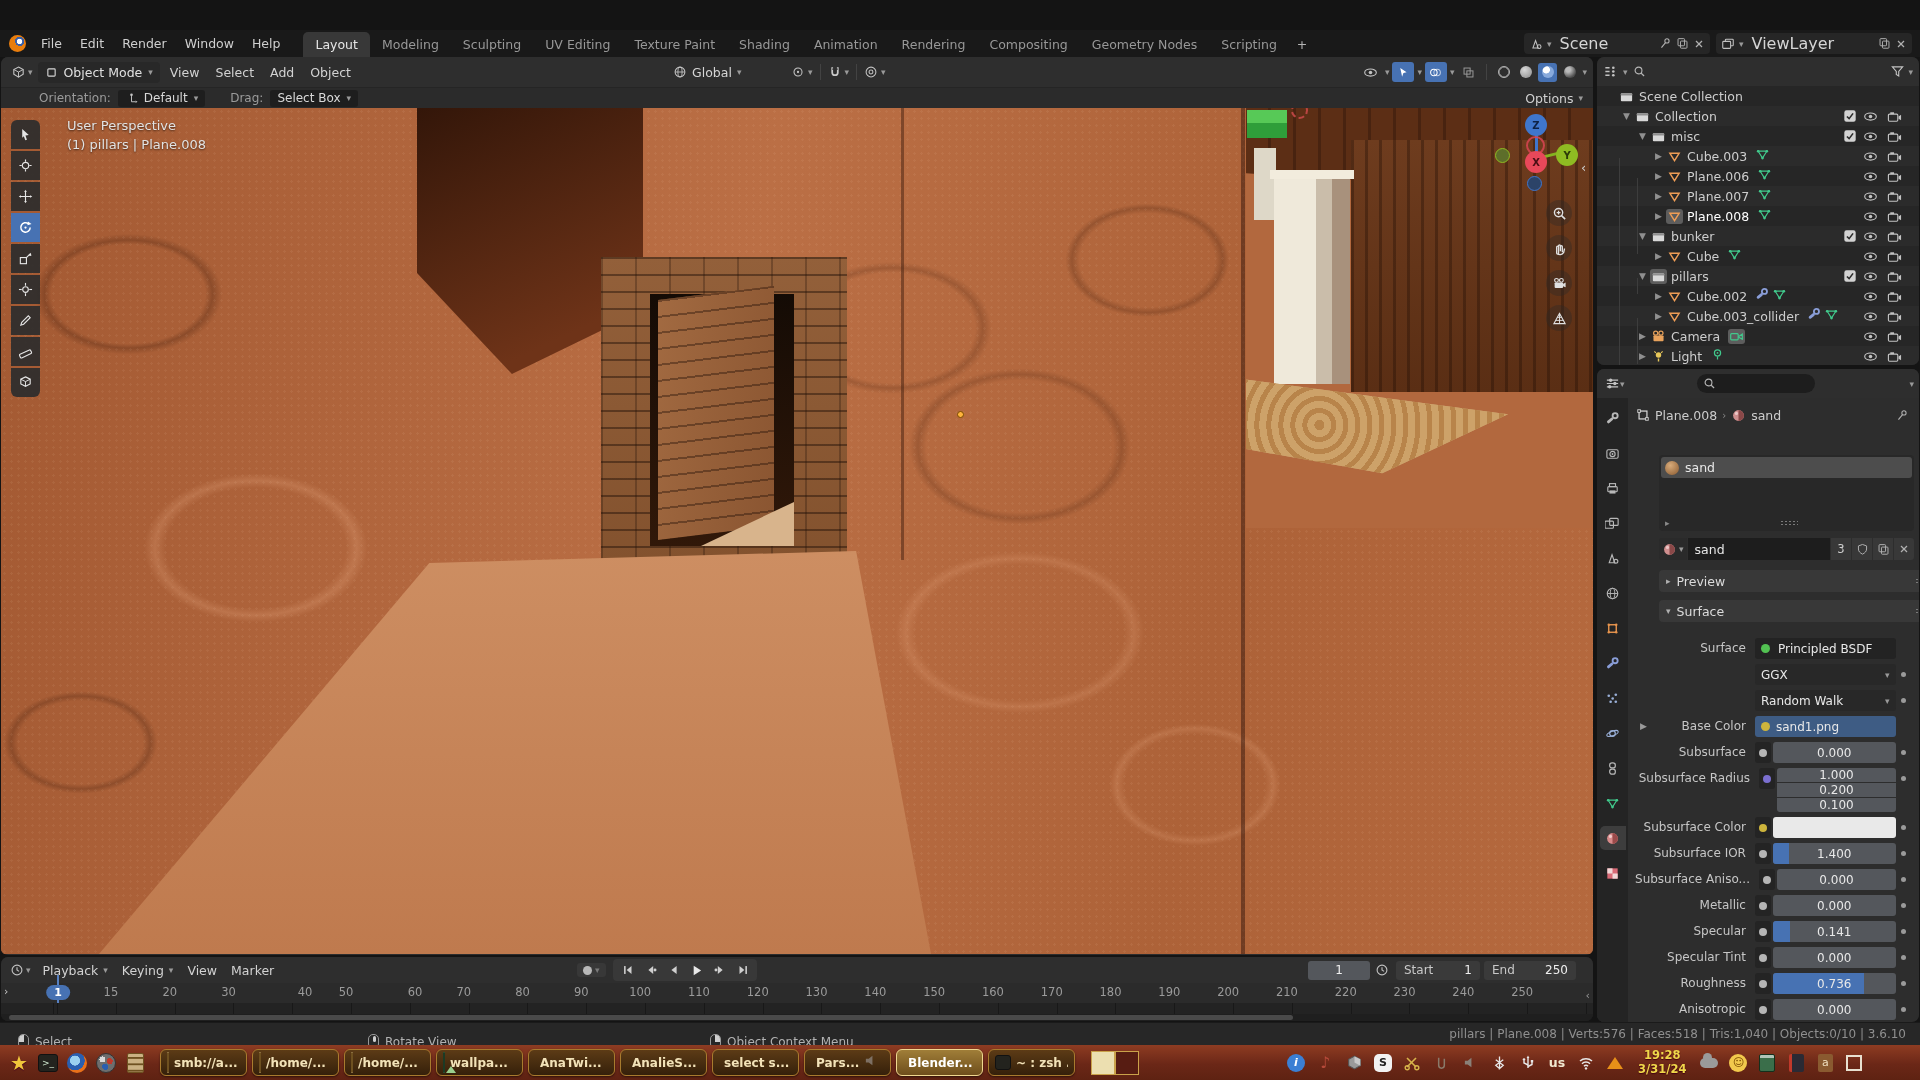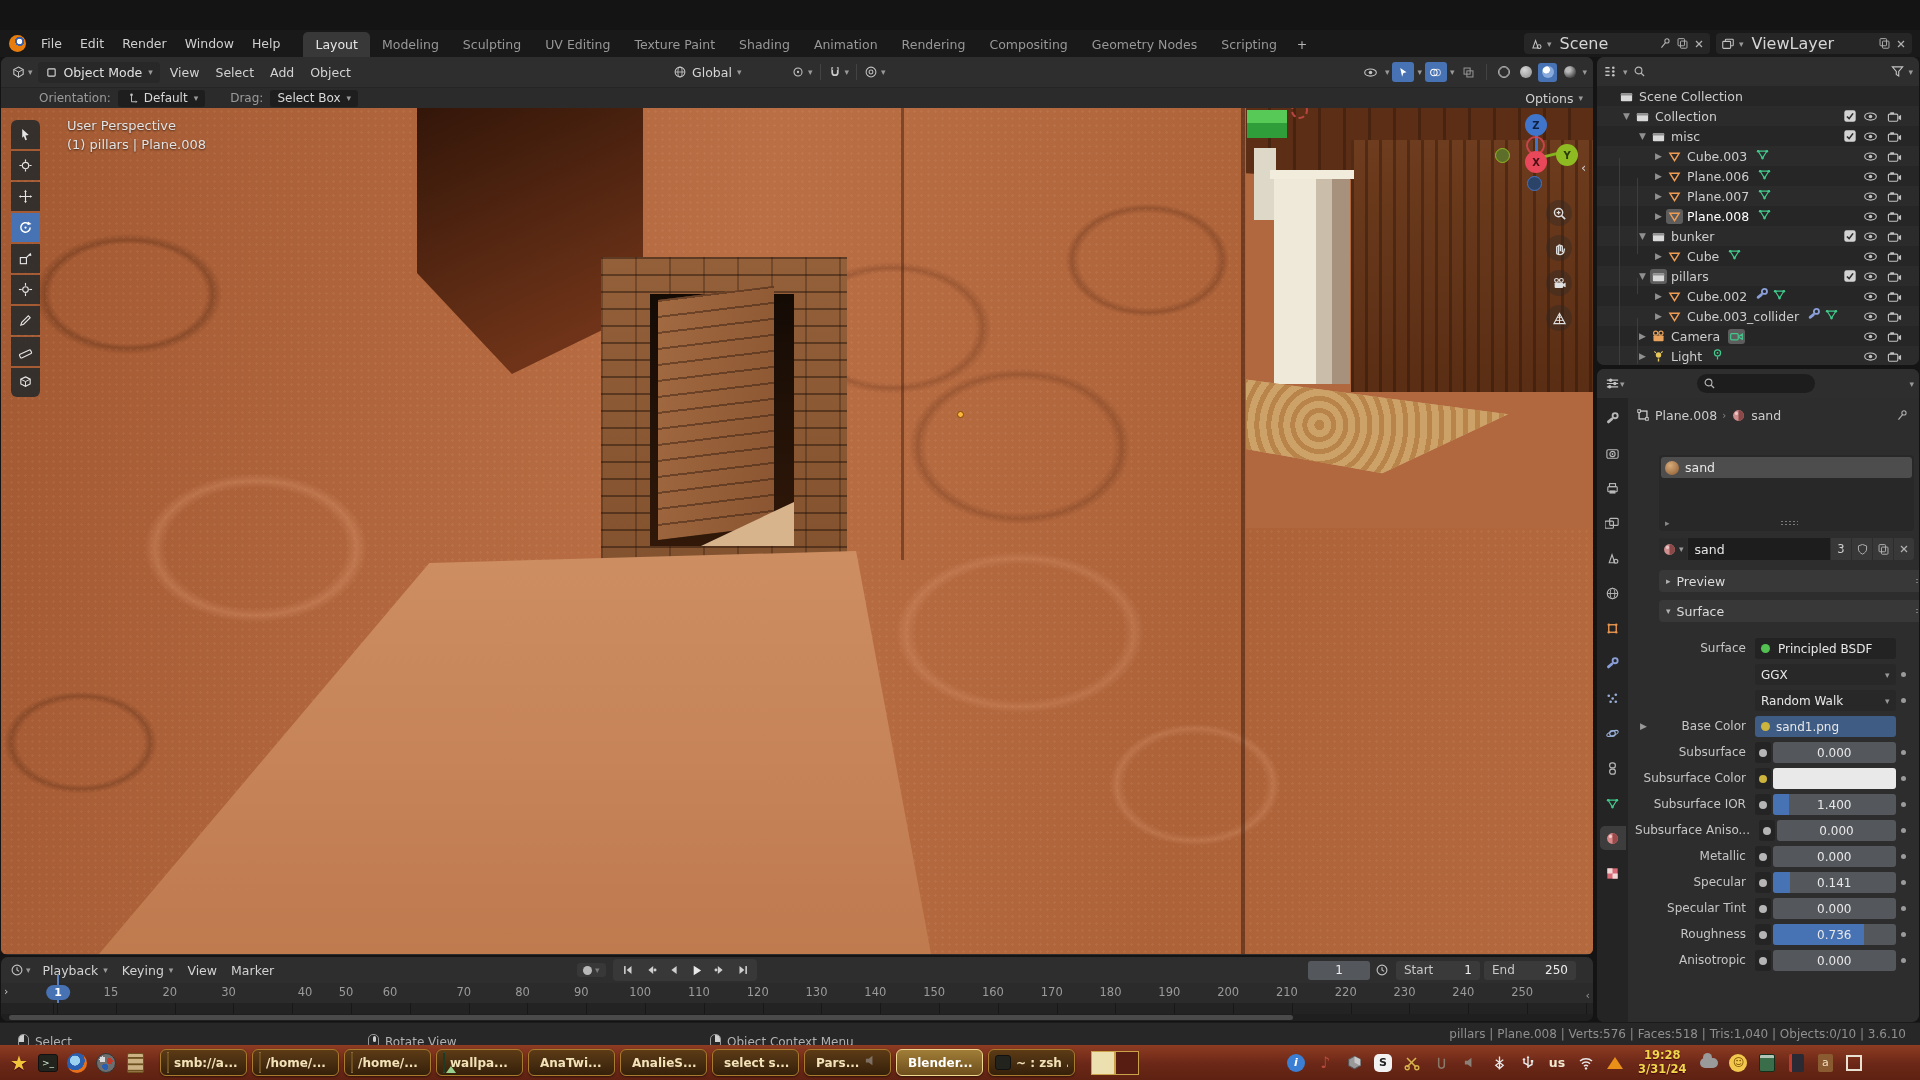--- a/index.html
+++ b/index.html
@@ -1402,20 +1402,44 @@
                 <span class="fillbar" style="width: 0%;"></span>
                 <span>0.000</span>
               </span>
             </span>
             <span class="pkey">
               <i></i>
             </span>
           </div>
           <div class="prow">
             <span class="plabel">
+              <span>Subsurface Radius</span>
+            </span>
+            <span class="pfa">
+              <span class="dotbtn">
+                <i style="background: rgb(123, 111, 208);"></i>
+              </span>
+              <span class="vcol">
+                <span class="fld slider">
+                  <span>1.000</span>
+                </span>
+                <span class="fld slider">
+                  <span>0.200</span>
+                </span>
+                <span class="fld slider">
+                  <span>0.100</span>
+                </span>
+              </span>
+            </span>
+            <span class="pkey">
+              <i></i>
+            </span>
+          </div>
+          <div class="prow">
+            <span class="plabel">
               <span>Subsurface Color</span>
             </span>
             <span class="pfa">
               <span class="dotbtn">
                 <i style="background: rgb(205, 180, 60);"></i>
               </span>
               <span class="fld swatch" style="background: rgb(233, 233, 233);"></span>
             </span>
             <span class="pkey">
               <i></i>
@@ -1627,21 +1651,21 @@
           <span style="color:#eee">250</span>
       </span>
     </div>
     <div id="tl-ruler">
       <span class="framebadge" style="left:57px">1</span>
     <span class="tick" style="left: 109.92px;">15</span>
         <span class="tick" style="left: 168.72px;">20</span>
         <span class="tick" style="left: 227.52px;">30</span>
         <span class="tick" style="left: 304px; text-align: right;">40</span>
         <span class="tick" style="left: 345.12px;">50</span>
-        <span class="tick" style="left: 389px;">60</span>
+        <span class="tick" style="left: 414px;">60</span>
         <span class="tick" style="left: 462.72px;">70</span>
         <span class="tick" style="left: 521.52px;">80</span>
         <span class="tick" style="left: 580.32px;">90</span>
         <span class="tick" style="left: 639.12px;">100</span>
         <span class="tick" style="left: 697.92px;">110</span>
         <span class="tick" style="left: 756.72px;">120</span>
         <span class="tick" style="left: 815.52px;">130</span>
         <span class="tick" style="left: 874.32px;">140</span>
         <span class="tick" style="left: 933.12px;">150</span>
         <span class="tick" style="left: 991.92px;">160</span>

